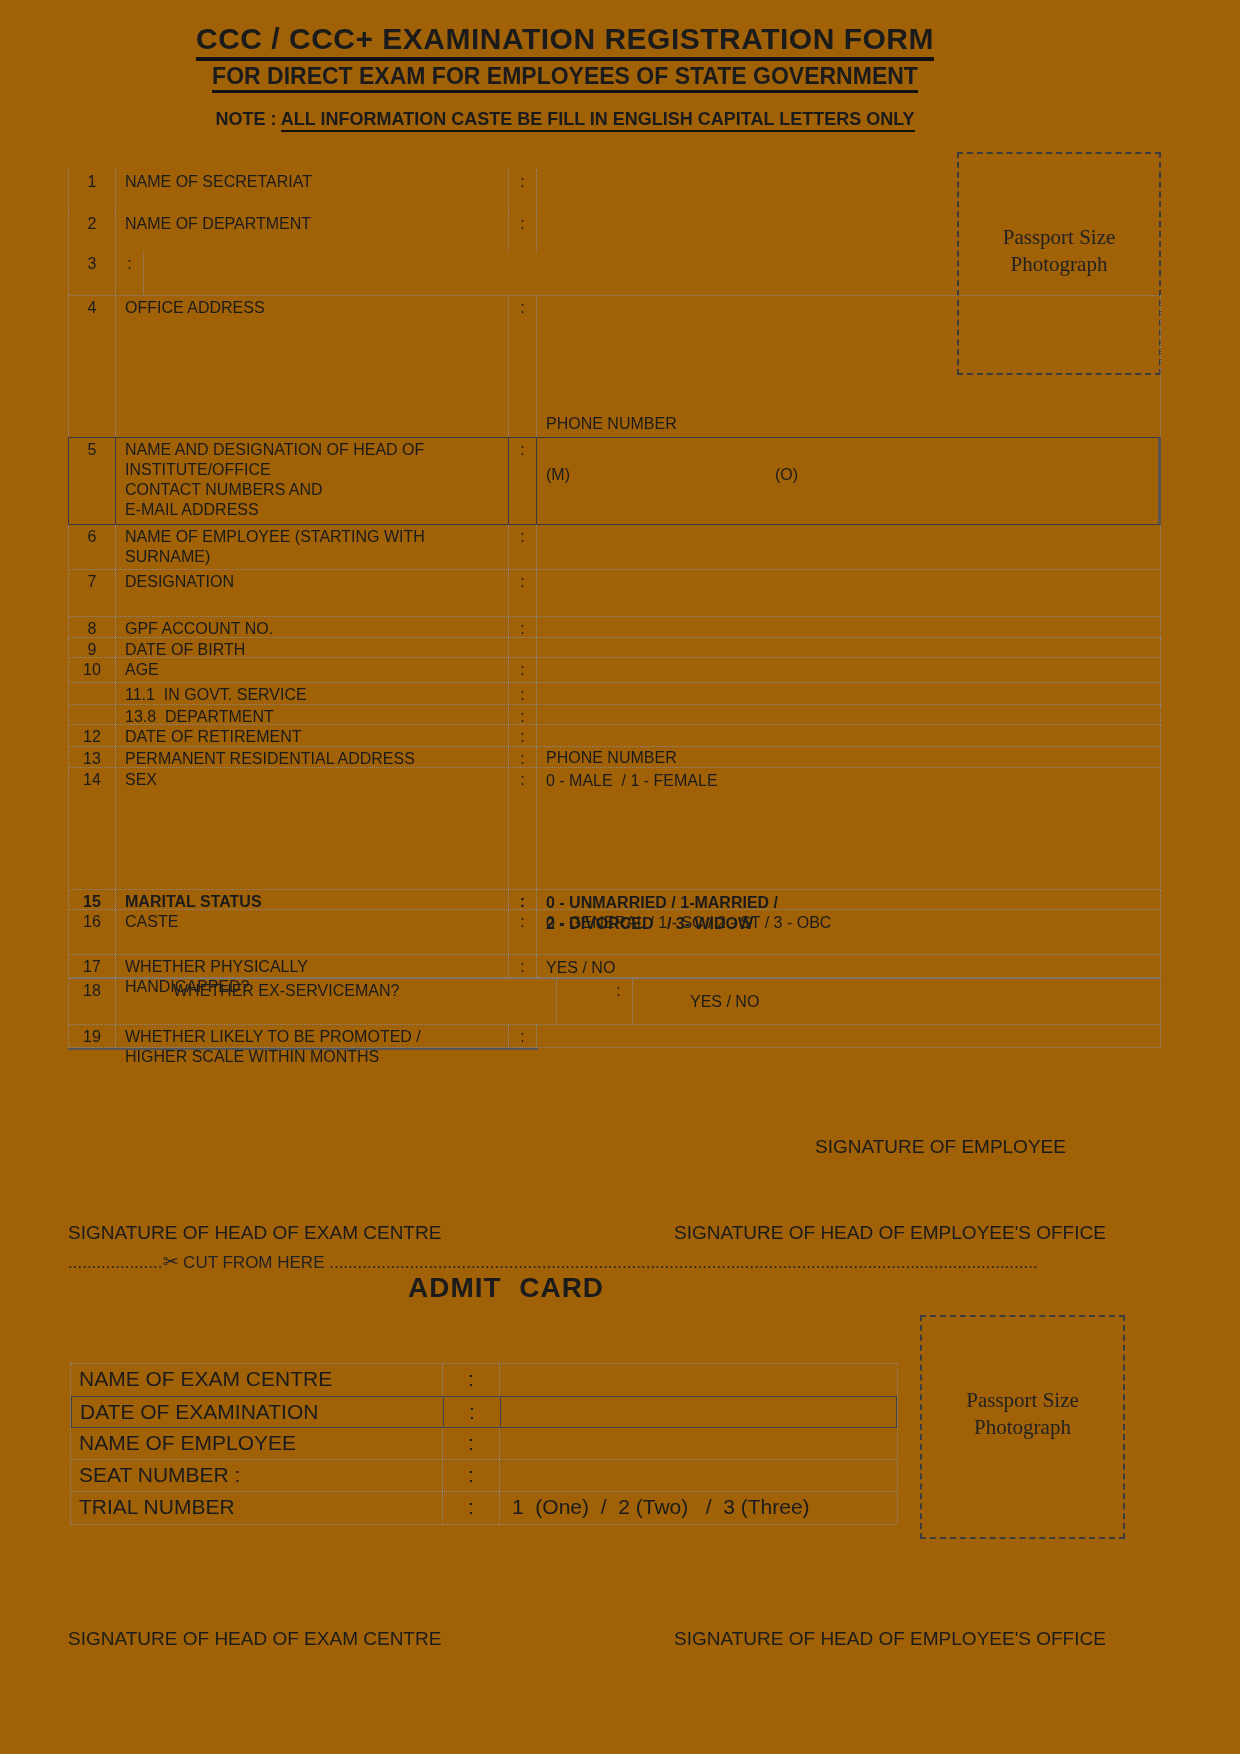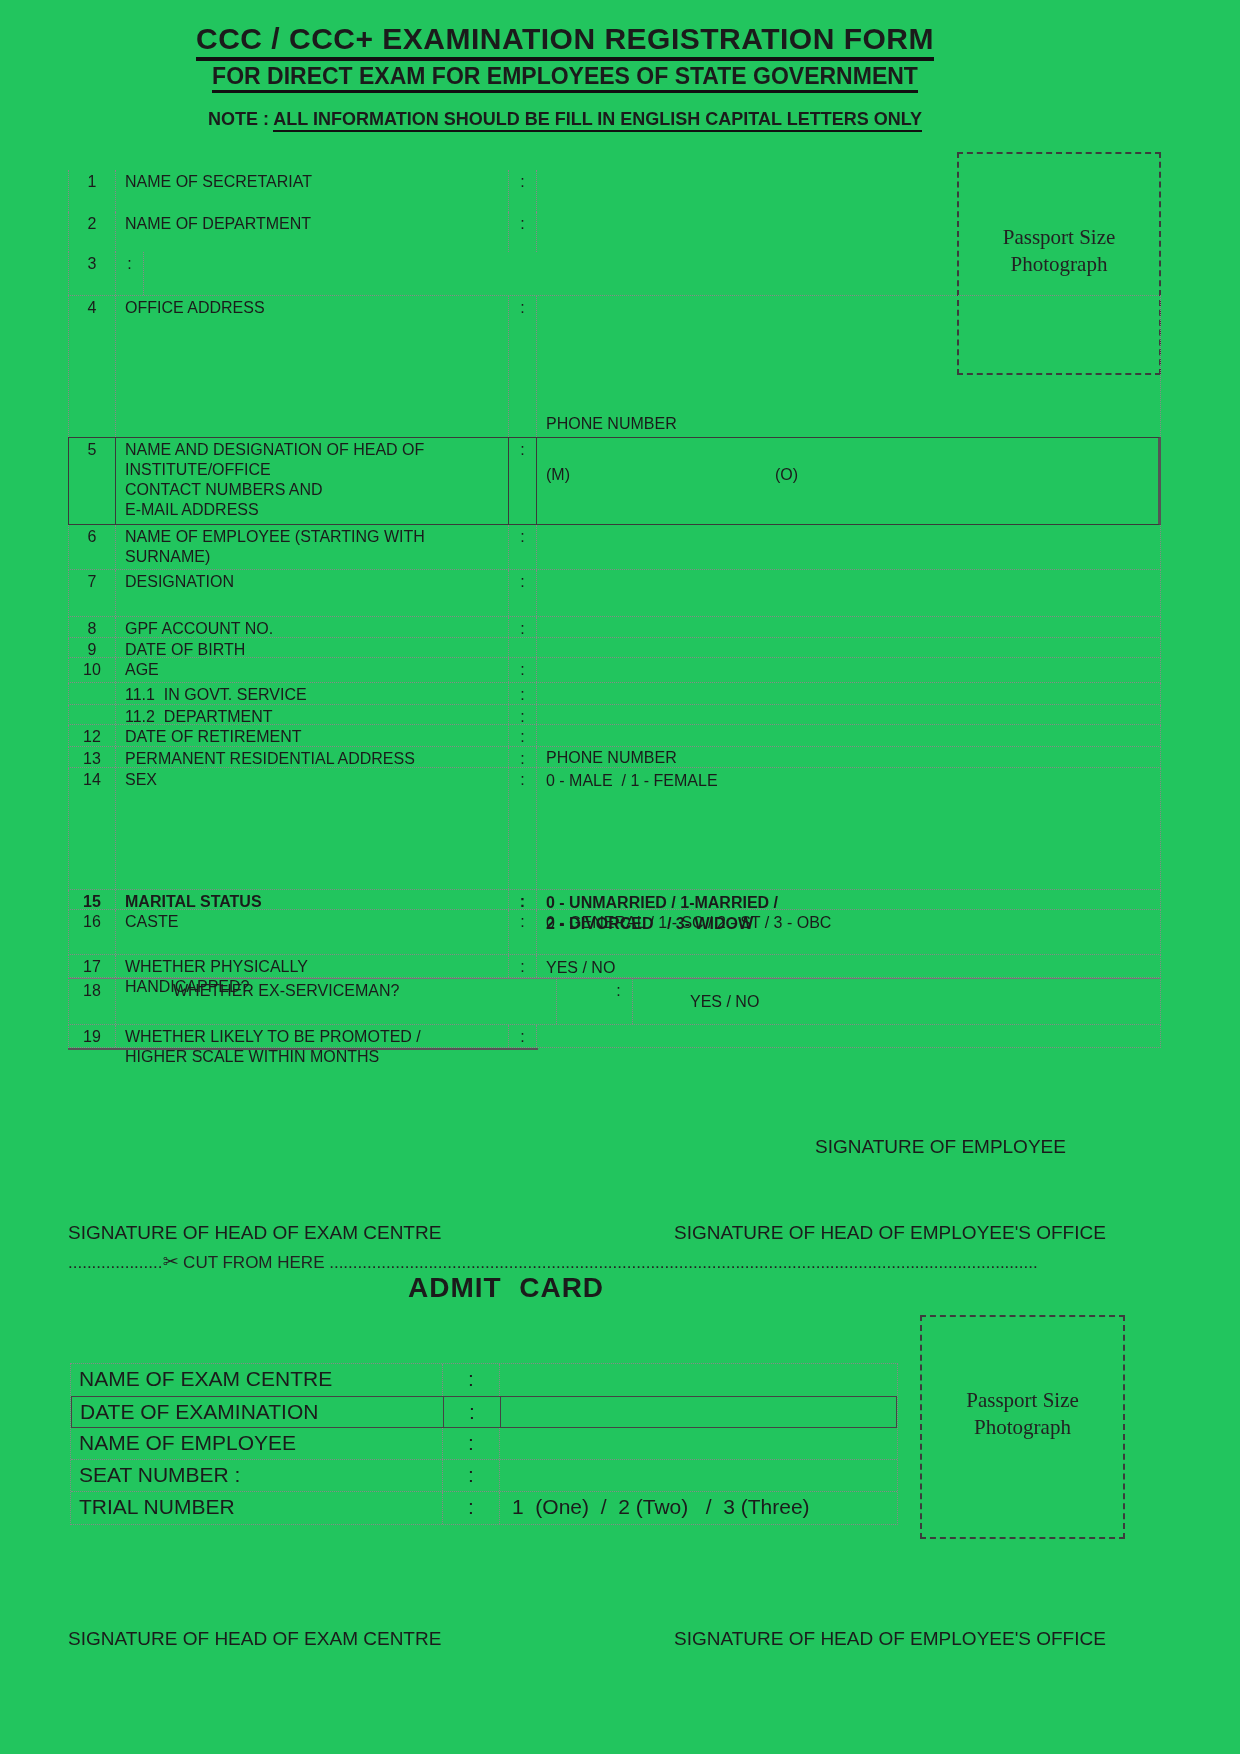--- a/index.html
+++ b/index.html
@@ -1,16 +1,16 @@
 <!DOCTYPE html>
 <html><head>
 <meta charset="utf-8">
 <style>
   html,body{margin:0;padding:0;background:#fff;}
-  .page{position:relative;width:1240px;height:1754px;background:#22c55e;
+  .page{position:relative;width:1240px;height:1754px;background:#a16207;
         font-family:"Liberation Sans","DejaVu Sans",sans-serif;color:#1b1b1b;overflow:hidden;}
 
   
   .header{position:absolute;left:60px;top:22px;width:1010px;text-align:center;}
   .title-span{display:inline-block;font-size:30px;font-weight:bold;letter-spacing:.5px;
               border-bottom:4px solid #111;padding-bottom:1px;}
   .subtitle-span{display:inline-block;font-size:23px;font-weight:bold;border-bottom:3px solid #111;margin-top:2px;}
   .note{margin-top:16px;font-size:18px;font-weight:bold;white-space:pre;}
   .note .nt{border-bottom:2px solid #111;padding-bottom:1px;}
 
@@ -96,21 +96,21 @@
 
 <div class="page">
 
   <div class="header">
     <div>
       <span class="title-span">CCC / CCC+ EXAMINATION REGISTRATION FORM</span>
     </div>
     <div>
       <span class="subtitle-span">FOR DIRECT EXAM FOR EMPLOYEES OF STATE GOVERNMENT</span>
     </div>
-    <div class="note"><span class="np">NOTE : </span><span class="nt">ALL INFORMATION SHOULD BE FILL IN ENGLISH CAPITAL LETTERS ONLY</span></div>
+    <div class="note"><span class="np">NOTE : </span><span class="nt">ALL INFORMATION CASTE BE FILL IN ENGLISH CAPITAL LETTERS ONLY</span></div>
   </div>
 
   <div class="photo photo1">
     <div>Passport Size</div>
     <div>Photograph</div>
   </div>
 
   <div class="ftable">
     <div class="frow">
       <div class="c1">1</div>
@@ -265,21 +265,21 @@
         <div class="mo">
           <span></span>
           <span class="o"></span>
         </div>
         <div class="vbottom"></div>
       </div>
     </div>
 
     <div class="frow">
       <div class="c1"></div>
-      <div class="c2">11.2  DEPARTMENT</div>
+      <div class="c2">13.8  DEPARTMENT</div>
       <div class="c3">:</div>
       <div class="c4">
         <div class="val"></div>
         <div class="mo">
           <span></span>
           <span class="o"></span>
         </div>
         <div class="vbottom"></div>
       </div>
     </div>

